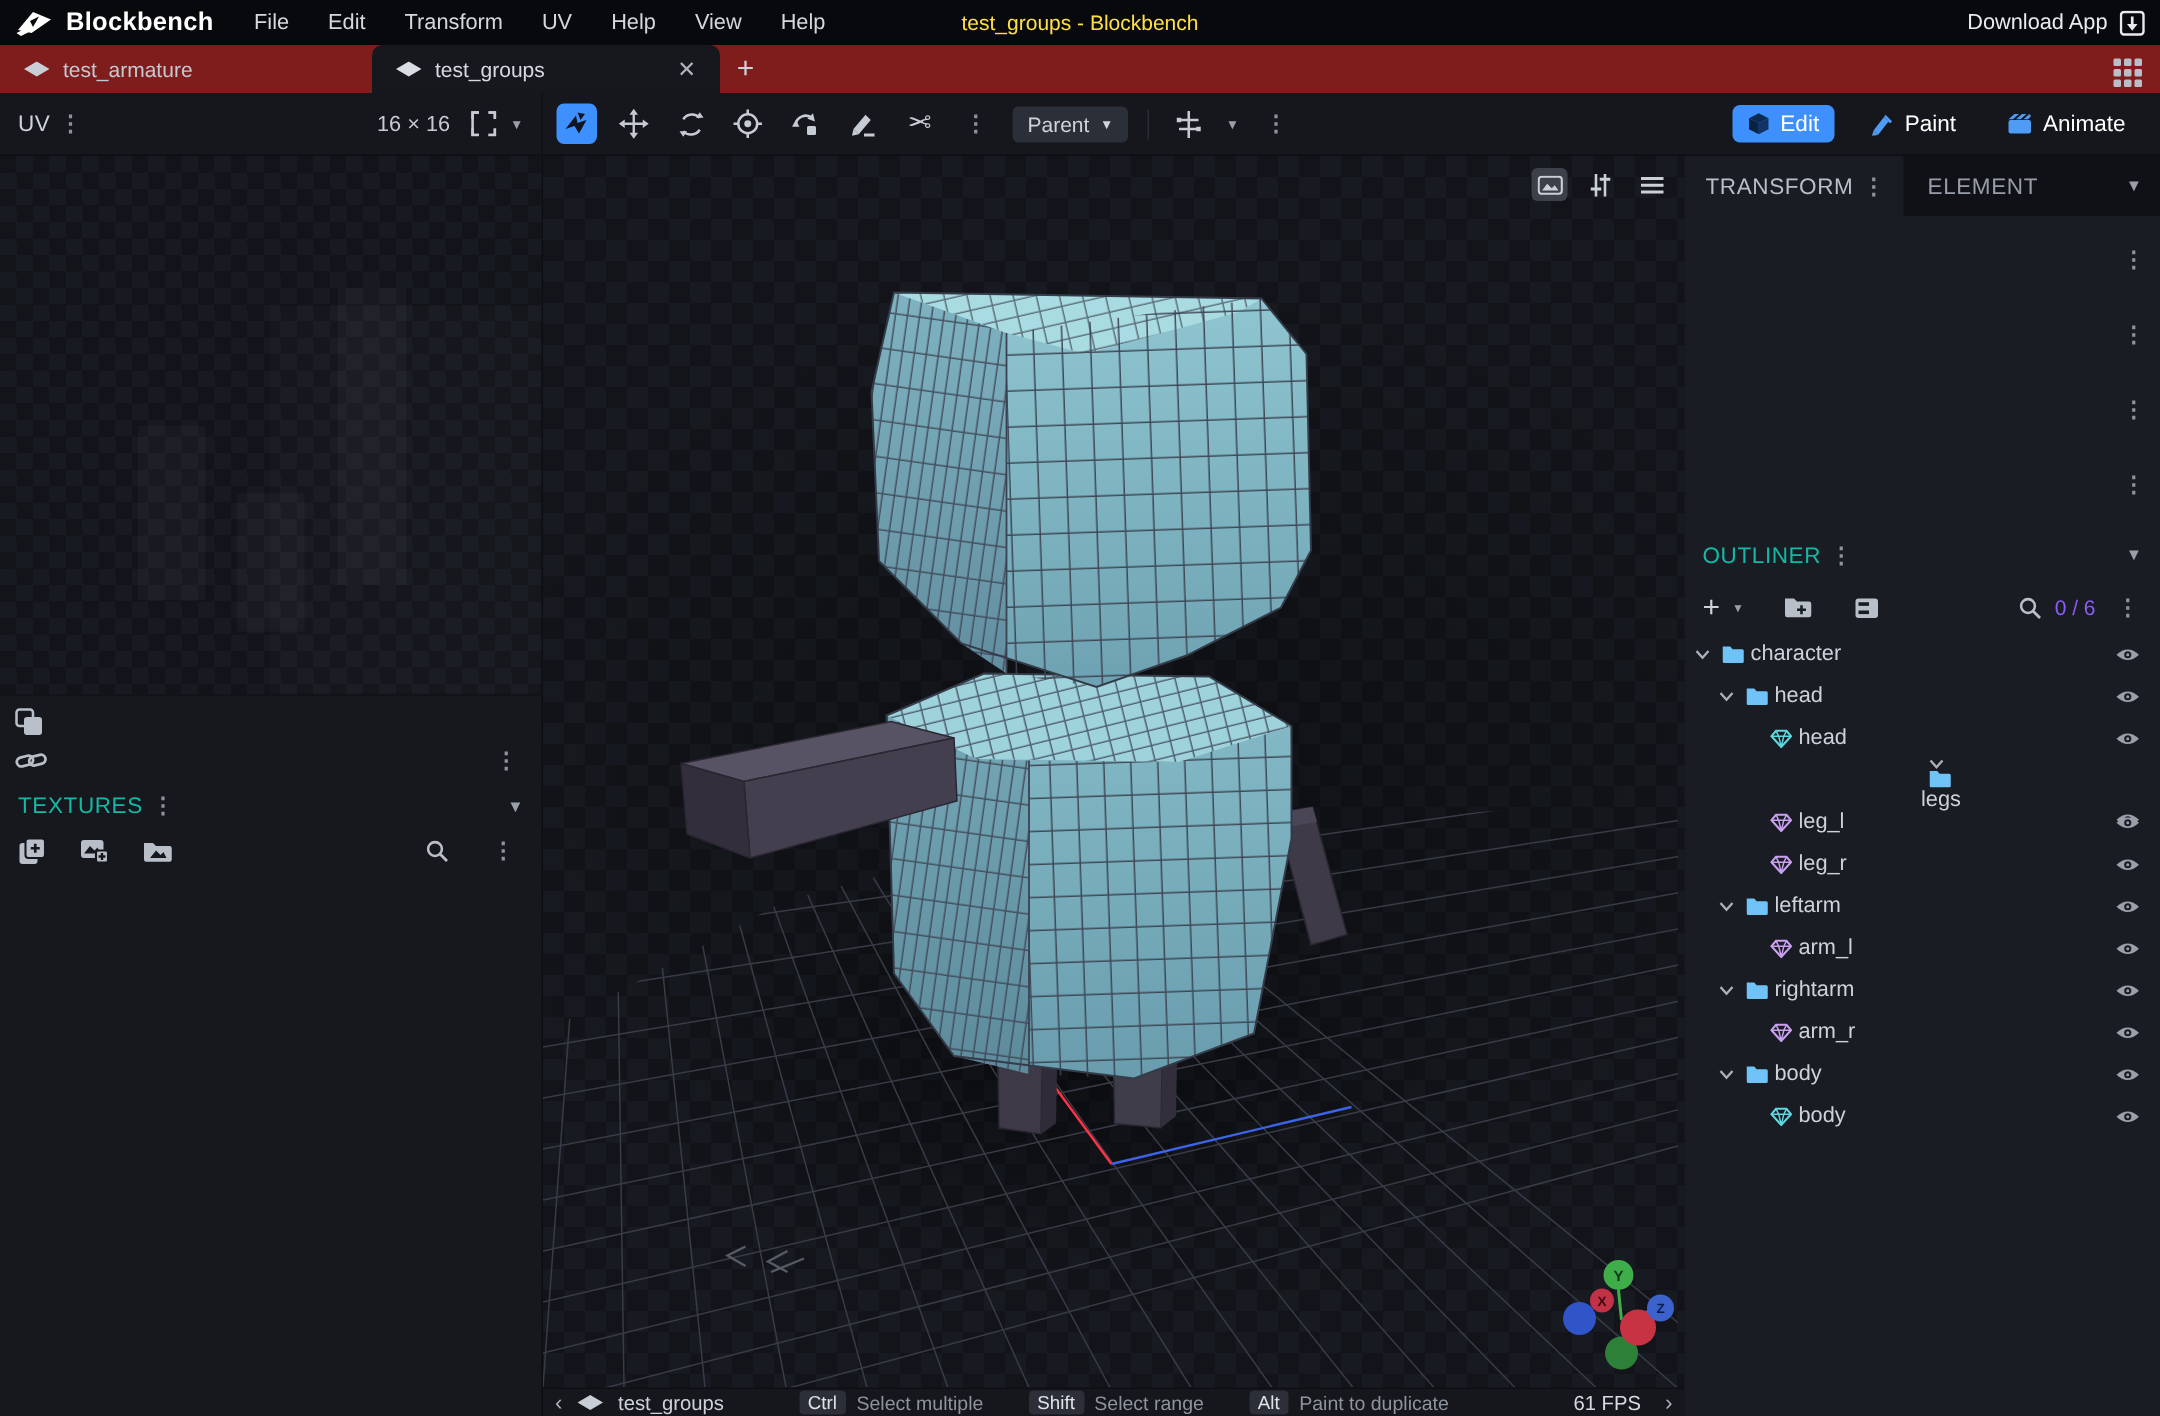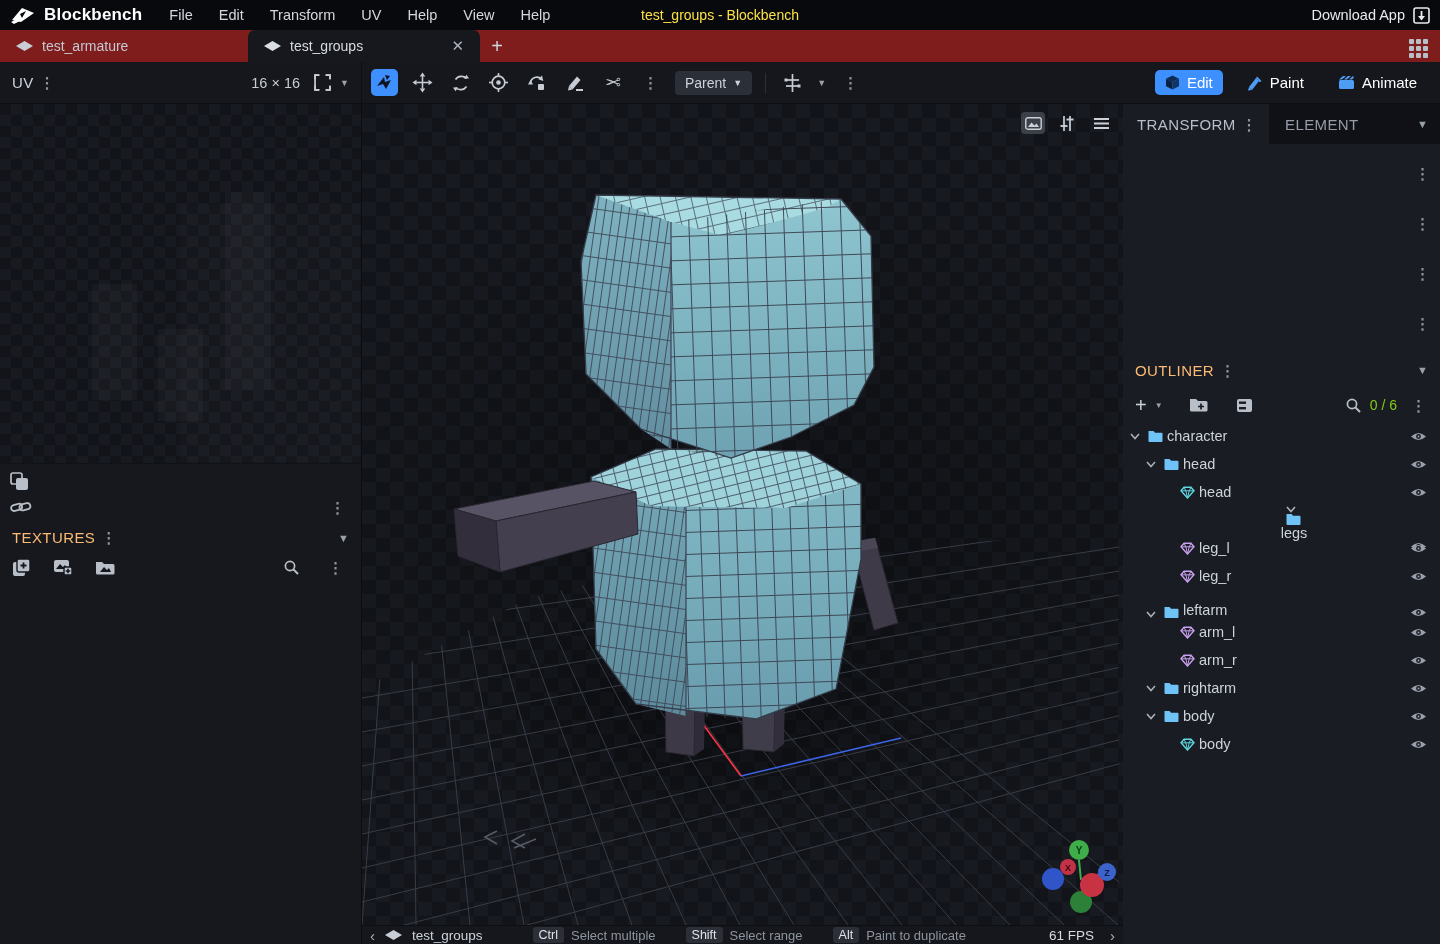--- a/index.html
+++ b/index.html
@@ -45,21 +45,21 @@
   
   .main{ display:flex; height:840px; }
   .left-panel{ width:362px; flex:0 0 362px; background:#16181d; border-right:1px solid #0b0d11; display:flex; flex-direction:column; }
   .uv-canvas{ height:360px; position:relative;
     background:repeating-conic-gradient(#171a20 0% 25%, #121419 0% 50%) 0 0 / 22px 22px;
     border-bottom:1px solid #101216; }
   .uv-island{ position:absolute; background:rgba(150,160,180,0.05); }
   .uv-tools{ padding:8px 10px 4px 10px; display:flex; flex-direction:column; gap:9px; }
   .uv-tool-row{ display:flex; align-items:center; }
   .sec-header{ display:flex; align-items:center; padding:10px 12px 6px 12px; }
-  .sec-title{ font-size:15px; color:#fdba74; letter-spacing:.4px; }
+  .sec-title{ font-size:15px; color:#14b8a6; letter-spacing:.4px; }
   .tex-toolbar{ display:flex; align-items:center; gap:22px; padding:6px 12px; }
   
   .vp-col{ flex:1; display:flex; flex-direction:column; }
   .viewport{ position:relative; height:821px;
     background:repeating-conic-gradient(#171a20 0% 25%, #121419 0% 50%) 0 0 / 28px 28px; overflow:hidden; }
   .scene{ position:absolute; inset:0; }
   .vp-controls{ position:absolute; top:8px; right:10px; display:flex; align-items:center; gap:10px; }
   .vp-btn{ width:24px; height:22px; display:flex; align-items:center; justify-content:center; border-radius:4px; }
   .vp-btn.active{ background:#3c4049; }
   
@@ -75,21 +75,21 @@
   .rp-tab{ display:flex; align-items:center; padding:0 6px 0 14px; color:#b7bec8; font-size:15px; letter-spacing:.4px; }
   .rp-tab.active{ background:#191c22; }
   .rp-tab.inactive{ color:#969da8; padding:0 16px; }
   .rp-tabs .chev{ margin-left:auto; align-self:center; padding-right:12px; font-size:11px; }
   .rp-body{ padding:4px 0; }
   .slider-row{ height:50px; display:flex; align-items:center; justify-content:flex-end; padding-right:4px; }
   .outliner-header{ height:36px; display:flex; align-items:center; padding:0 12px 0 12px; }
   .outliner-header .chev{ margin-left:auto; font-size:11px; }
   .outliner-toolbar{ height:34px; display:flex; align-items:center; gap:8px; padding:0 8px 0 12px; }
   .plus-label{ font-size:20px; color:#ccd2da; line-height:1; }
-  .counter{ color:#84cc16; font-size:14px; }
+  .counter{ color:#8b5cf6; font-size:14px; }
   .tree{ overflow:hidden; }
   .tree-row{ height:28px; display:flex; align-items:center; font-size:14.5px; color:#ccd2da; }
   .tree-row .eye{ margin-left:auto; margin-right:13px; display:flex; }
   .tree-row .ico{ display:flex; width:20px; justify-content:center; }
   .tree-row .exp{ display:flex; width:15px; }
   svg{ display:block; }
 </style>
 </head>
 <body>
 
@@ -679,105 +679,105 @@
             </span>
             <span style="margin-left:2px;">leg_r</span>
             <span class="eye">
               <svg width="17" height="11" viewBox="0 0 17 11">
                 <path d="M1 5.5 Q8.5 -1.5 16 5.5 Q8.5 12.5 1 5.5 Z" fill="#99a0ab"></path>
                 <circle cx="8.5" cy="5.5" r="2.4" fill="#191c22"></circle>
                 <circle cx="8.5" cy="5.5" r="1" fill="#99a0ab"></circle>
               </svg>
             </span>
           </div>
-          <div class="tree-row" style="padding-left: 23px; align-items: flex-end;">
-            <span class="exp">
-              <svg width="10" height="7" viewBox="0 0 10 7">
-                <polyline points="1,1 5,5.5 9,1" fill="none" stroke="#aab0ba" stroke-width="1.6"></polyline>
-              </svg>
-            </span>
-            <span class="ico">
-              <svg width="15" height="12" viewBox="0 0 15 12">
-                <path d="M0.5 1 h5 l1.6 1.8 h6.4 a1 1 0 0 1 1 1 V11 a1 1 0 0 1 -1 1 H1.5 a1 1 0 0 1 -1 -1 Z" fill="#6fc3f7"></path>
-              </svg>
-            </span>
-            <span style="margin-left:2px;">leftarm</span>
-            <span class="eye">
-              <svg width="17" height="11" viewBox="0 0 17 11">
-                <path d="M1 5.5 Q8.5 -1.5 16 5.5 Q8.5 12.5 1 5.5 Z" fill="#99a0ab"></path>
-                <circle cx="8.5" cy="5.5" r="2.4" fill="#191c22"></circle>
-                <circle cx="8.5" cy="5.5" r="1" fill="#99a0ab"></circle>
-              </svg>
-            </span>
-          </div>
-          <div class="tree-row" style="padding-left: 39px;">
-            <span class="exp"></span>
-            <span class="ico">
-              <svg width="15" height="13" viewBox="0 0 15 13">
-                <path d="M4 1.2 L11 1.2 L14 4.8 L7.5 12 L1 4.8 Z" fill="none" stroke="#c9a1f0" stroke-width="1.4"></path>
-                <path d="M1 4.8 H14 M4 1.2 L5.8 4.8 L7.5 12 M11 1.2 L9.2 4.8 L7.5 12" stroke="#c9a1f0" stroke-width="1" fill="none"></path>
-              </svg>
-            </span>
-            <span style="margin-left:2px;">arm_l</span>
-            <span class="eye">
-              <svg width="17" height="11" viewBox="0 0 17 11">
-                <path d="M1 5.5 Q8.5 -1.5 16 5.5 Q8.5 12.5 1 5.5 Z" fill="#99a0ab"></path>
-                <circle cx="8.5" cy="5.5" r="2.4" fill="#191c22"></circle>
-                <circle cx="8.5" cy="5.5" r="1" fill="#99a0ab"></circle>
-              </svg>
-            </span>
-          </div>
-          <div class="tree-row" style="padding-left: 39px;">
-            <span class="exp"></span>
-            <span class="ico">
-              <svg width="15" height="13" viewBox="0 0 15 13">
-                <path d="M4 1.2 L11 1.2 L14 4.8 L7.5 12 L1 4.8 Z" fill="none" stroke="#c9a1f0" stroke-width="1.4"></path>
-                <path d="M1 4.8 H14 M4 1.2 L5.8 4.8 L7.5 12 M11 1.2 L9.2 4.8 L7.5 12" stroke="#c9a1f0" stroke-width="1" fill="none"></path>
-              </svg>
-            </span>
-            <span style="margin-left:2px;">arm_r</span>
-            <span class="eye">
-              <svg width="17" height="11" viewBox="0 0 17 11">
-                <path d="M1 5.5 Q8.5 -1.5 16 5.5 Q8.5 12.5 1 5.5 Z" fill="#99a0ab"></path>
-                <circle cx="8.5" cy="5.5" r="2.4" fill="#191c22"></circle>
-                <circle cx="8.5" cy="5.5" r="1" fill="#99a0ab"></circle>
-              </svg>
-            </span>
-          </div>
           <div class="tree-row" style="padding-left: 23px;">
             <span class="exp">
               <svg width="10" height="7" viewBox="0 0 10 7">
                 <polyline points="1,1 5,5.5 9,1" fill="none" stroke="#aab0ba" stroke-width="1.6"></polyline>
               </svg>
             </span>
             <span class="ico">
               <svg width="15" height="12" viewBox="0 0 15 12">
                 <path d="M0.5 1 h5 l1.6 1.8 h6.4 a1 1 0 0 1 1 1 V11 a1 1 0 0 1 -1 1 H1.5 a1 1 0 0 1 -1 -1 Z" fill="#6fc3f7"></path>
               </svg>
             </span>
-            <span style="margin-left:2px;">rightarm</span>
+            <span style="margin-left:2px;">leftarm</span>
+            <span class="eye">
+              <svg width="17" height="11" viewBox="0 0 17 11">
+                <path d="M1 5.5 Q8.5 -1.5 16 5.5 Q8.5 12.5 1 5.5 Z" fill="#99a0ab"></path>
+                <circle cx="8.5" cy="5.5" r="2.4" fill="#191c22"></circle>
+                <circle cx="8.5" cy="5.5" r="1" fill="#99a0ab"></circle>
+              </svg>
+            </span>
+          </div>
+          <div class="tree-row" style="padding-left: 39px;">
+            <span class="exp"></span>
+            <span class="ico">
+              <svg width="15" height="13" viewBox="0 0 15 13">
+                <path d="M4 1.2 L11 1.2 L14 4.8 L7.5 12 L1 4.8 Z" fill="none" stroke="#c9a1f0" stroke-width="1.4"></path>
+                <path d="M1 4.8 H14 M4 1.2 L5.8 4.8 L7.5 12 M11 1.2 L9.2 4.8 L7.5 12" stroke="#c9a1f0" stroke-width="1" fill="none"></path>
+              </svg>
+            </span>
+            <span style="margin-left:2px;">arm_l</span>
             <span class="eye">
               <svg width="17" height="11" viewBox="0 0 17 11">
                 <path d="M1 5.5 Q8.5 -1.5 16 5.5 Q8.5 12.5 1 5.5 Z" fill="#99a0ab"></path>
                 <circle cx="8.5" cy="5.5" r="2.4" fill="#191c22"></circle>
                 <circle cx="8.5" cy="5.5" r="1" fill="#99a0ab"></circle>
               </svg>
             </span>
           </div>
           <div class="tree-row" style="padding-left: 23px;">
             <span class="exp">
               <svg width="10" height="7" viewBox="0 0 10 7">
                 <polyline points="1,1 5,5.5 9,1" fill="none" stroke="#aab0ba" stroke-width="1.6"></polyline>
               </svg>
             </span>
             <span class="ico">
               <svg width="15" height="12" viewBox="0 0 15 12">
                 <path d="M0.5 1 h5 l1.6 1.8 h6.4 a1 1 0 0 1 1 1 V11 a1 1 0 0 1 -1 1 H1.5 a1 1 0 0 1 -1 -1 Z" fill="#6fc3f7"></path>
               </svg>
             </span>
+            <span style="margin-left:2px;">rightarm</span>
+            <span class="eye">
+              <svg width="17" height="11" viewBox="0 0 17 11">
+                <path d="M1 5.5 Q8.5 -1.5 16 5.5 Q8.5 12.5 1 5.5 Z" fill="#99a0ab"></path>
+                <circle cx="8.5" cy="5.5" r="2.4" fill="#191c22"></circle>
+                <circle cx="8.5" cy="5.5" r="1" fill="#99a0ab"></circle>
+              </svg>
+            </span>
+          </div>
+          <div class="tree-row" style="padding-left: 39px;">
+            <span class="exp"></span>
+            <span class="ico">
+              <svg width="15" height="13" viewBox="0 0 15 13">
+                <path d="M4 1.2 L11 1.2 L14 4.8 L7.5 12 L1 4.8 Z" fill="none" stroke="#c9a1f0" stroke-width="1.4"></path>
+                <path d="M1 4.8 H14 M4 1.2 L5.8 4.8 L7.5 12 M11 1.2 L9.2 4.8 L7.5 12" stroke="#c9a1f0" stroke-width="1" fill="none"></path>
+              </svg>
+            </span>
+            <span style="margin-left:2px;">arm_r</span>
+            <span class="eye">
+              <svg width="17" height="11" viewBox="0 0 17 11">
+                <path d="M1 5.5 Q8.5 -1.5 16 5.5 Q8.5 12.5 1 5.5 Z" fill="#99a0ab"></path>
+                <circle cx="8.5" cy="5.5" r="2.4" fill="#191c22"></circle>
+                <circle cx="8.5" cy="5.5" r="1" fill="#99a0ab"></circle>
+              </svg>
+            </span>
+          </div>
+          <div class="tree-row" style="padding-left: 23px;">
+            <span class="exp">
+              <svg width="10" height="7" viewBox="0 0 10 7">
+                <polyline points="1,1 5,5.5 9,1" fill="none" stroke="#aab0ba" stroke-width="1.6"></polyline>
+              </svg>
+            </span>
+            <span class="ico">
+              <svg width="15" height="12" viewBox="0 0 15 12">
+                <path d="M0.5 1 h5 l1.6 1.8 h6.4 a1 1 0 0 1 1 1 V11 a1 1 0 0 1 -1 1 H1.5 a1 1 0 0 1 -1 -1 Z" fill="#6fc3f7"></path>
+              </svg>
+            </span>
             <span style="margin-left:2px;">body</span>
             <span class="eye">
               <svg width="17" height="11" viewBox="0 0 17 11">
                 <path d="M1 5.5 Q8.5 -1.5 16 5.5 Q8.5 12.5 1 5.5 Z" fill="#99a0ab"></path>
                 <circle cx="8.5" cy="5.5" r="2.4" fill="#191c22"></circle>
                 <circle cx="8.5" cy="5.5" r="1" fill="#99a0ab"></circle>
               </svg>
             </span>
           </div>
           <div class="tree-row" style="padding-left: 39px;">

